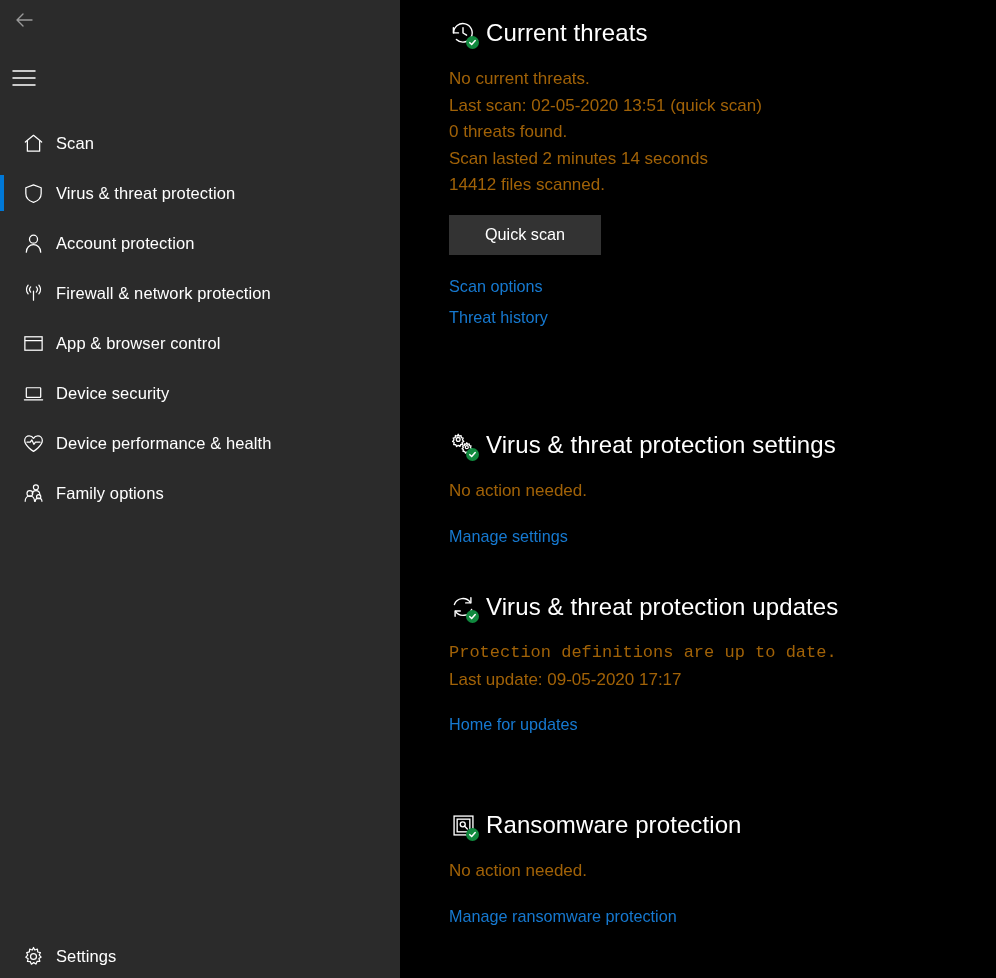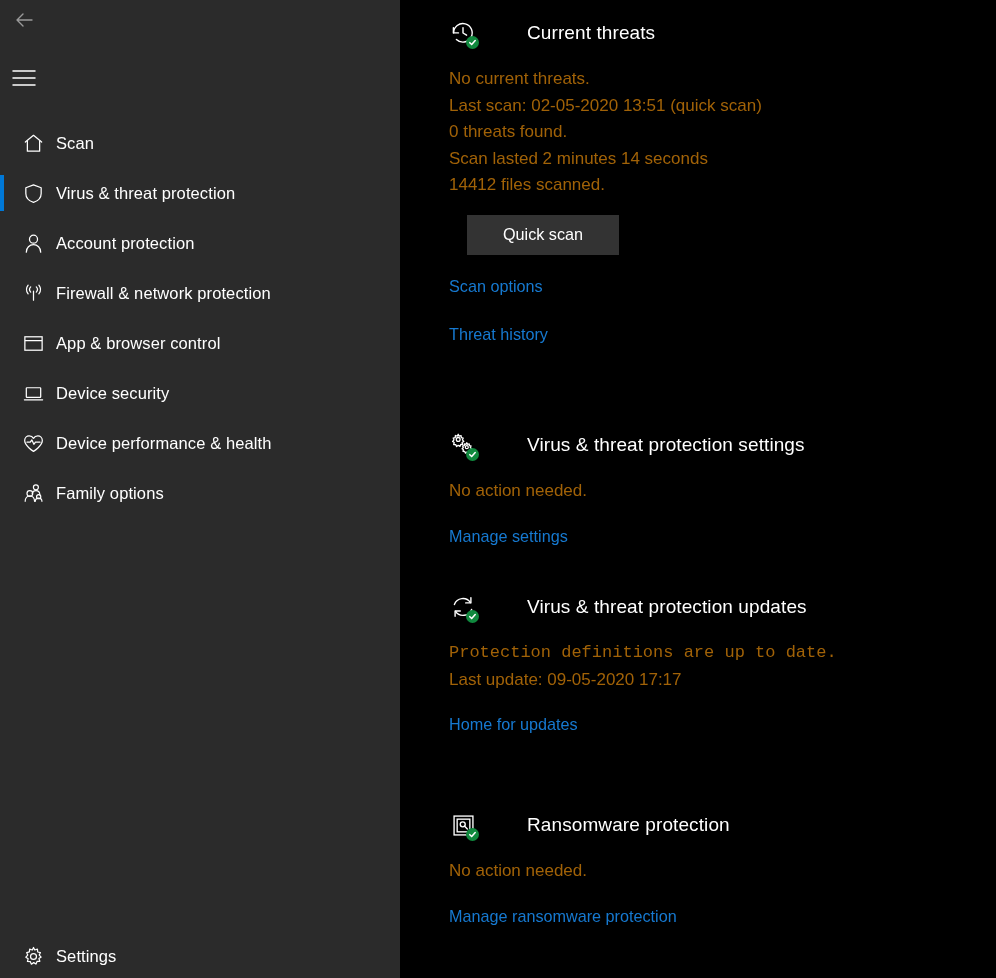--- a/index.html
+++ b/index.html
@@ -110,43 +110,42 @@
     margin-left: 48px;
   }
   .sec-icon {
     width: 30px; min-width: 30px;
     height: 30px;
     margin-right: 8px;
     display: flex; align-items: center; justify-content: center;
     position: relative;
   }
   .sec-title {
-    font-size: 19px;
+    font-size: 24px;
     color: #ffffff;
     white-space: nowrap;
     letter-spacing: 0.1px;
-    margin-left: 41px;
   }
   .body-text {
     margin-left: 49px;
     font-size: 17px;
     color: #a16207;
     line-height: 26.5px;
     white-space: nowrap;
   }
   .link {
     margin-left: 49px;
     font-size: 16.2px;
     color: #1679d0;
     cursor: pointer;
     white-space: nowrap;
     width: max-content;
   }
   #quick-scan-button {
-    margin-left: 67px;
+    margin-left: 49px;
     width: 152px;
     height: 40px;
     background: #333333;
     border: none;
     color: #ffffff;
     font-family: "Liberation Sans", sans-serif;
     font-size: 16.2px;
     cursor: pointer;
     padding: 0;
   }
@@ -315,21 +314,21 @@
       </span>
       <span class="sec-title">Current threats</span>
     </div>
     <div class="body-text" style="margin-top:16px;">No current threats.</div>
     <div class="body-text">Last scan: 02-05-2020 13:51 (quick scan)</div>
     <div class="body-text">0 threats found.</div>
     <div class="body-text">Scan lasted 2 minutes 14 seconds</div>
     <div class="body-text">14412 files scanned.</div>
     <button id="quick-scan-button" style="margin-top:16px;">Quick scan</button>
     <div class="link" style="margin-top:22px;">Scan options</div>
-    <div class="link" style="margin-top:29px;">Threat history</div>
+    <div class="link" style="margin-top:12px;">Threat history</div>
   </div>
 
   <div class="section" style="top:428px;">
     <div class="sec-head">
       <span class="sec-icon">
         <svg width="26" height="26" viewBox="0 0 26 26" fill="none" stroke="#ffffff" stroke-width="1.3">
           <circle cx="8.2" cy="7.4" r="1.9"></circle>
           <path d="M8.2 2.3 L9.1 4.1 L11.1 3.6 L11.3 5.6 L13.2 6.1 L12.4 7.9 L13.8 9.4 L12.1 10.5 L12.7 12.4 L10.7 12.5 L9.9 14.4 L8.2 13.3 L6.6 14.5 L5.7 12.6 L3.7 12.5 L4.2 10.5 L2.6 9.4 L4 7.9 L3.2 6.1 L5.2 5.6 L5.4 3.5 L7.4 4.1 Z" stroke-linejoin="round"></path>
           <circle cx="16.8" cy="15.2" r="1.5"></circle>
           <path d="M16.8 10.8 L17.6 12.3 L19.2 11.9 L19.4 13.6 L21 14 L20.3 15.5 L21.5 16.8 L20.1 17.7 L20.6 19.3 L18.9 19.4 L18.2 21 L16.8 20.1 L15.4 21.1 L14.7 19.5 L13 19.4 L13.4 17.7 L12.1 16.8 L13.3 15.5 L12.6 14 L14.3 13.6 L14.4 11.8 L16.1 12.3 Z" stroke-linejoin="round"></path>

